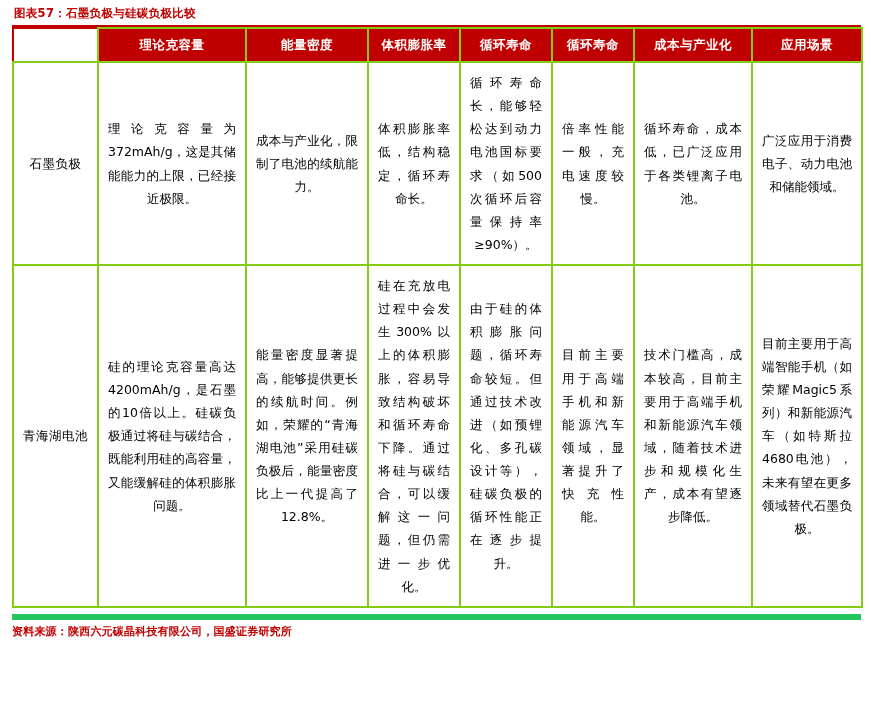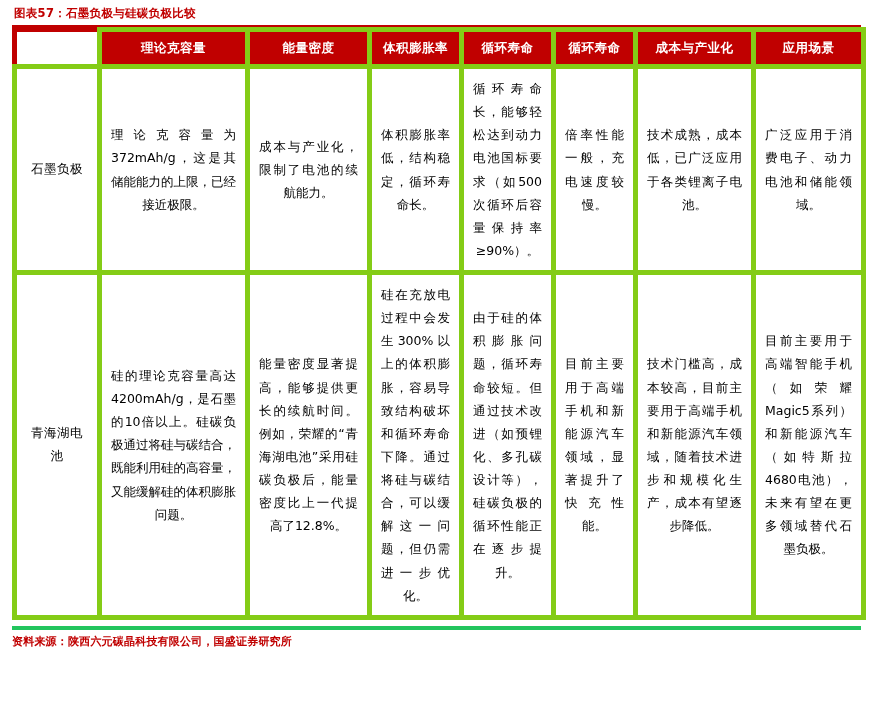--- a/index.html
+++ b/index.html
@@ -32,21 +32,21 @@
   .rule-top {
     border-top: 2px solid #c00000;
     margin-bottom: 0px;
   }
   table.main {
     border-collapse: collapse;
     width: 849px;
     table-layout: fixed;
   }
   table.main th, table.main td {
-    border: 5px solid #84cc16;
+    border: 2px solid #84cc16;
     vertical-align: middle;
     text-align: center;
   }
   table.main thead th {
     background: #c00000;
     color: #ffffff;
     font-weight: bold;
     font-size: 12.5px;
     height: 26px;
     padding: 3px 2px;
@@ -59,25 +59,24 @@
   }
   table.main td {
     font-size: 12.5px;
     line-height: 1.85;
     padding: 8px 9px;
     color: #000000;
   }
   td.rowhead {
     font-size: 12.5px;
     letter-spacing: 0.5px;
-    font-family: Liberation Serif, serif;
   }
   .src {
     margin-top: 6px;
-    border-top: 4px solid #22c55e;
+    border-top: 6px solid #22c55e;
     padding-top: 4px;
     font-size: 11px;
     font-weight: bold;
     color: #c00000;
     letter-spacing: 0.2px;
   }
   .cell-text {
     display: block;
     text-align: justify;
     text-align-last: center;
@@ -126,21 +125,21 @@
         <td>
             <span class="cell-text">体积膨胀率低，结构稳定，循环寿命长。</span>
           </td>
         <td>
             <span class="cell-text">循环寿命长，能够轻松达到动力电池国标要求（如500次循环后容量保持率≥90%）。</span>
           </td>
         <td>
             <span class="cell-text">倍率性能一般，充电速度较慢。</span>
           </td>
         <td>
-            <span class="cell-text">技术成熟，成本低，已广泛应用于各类锂离子电池。</span>
+            <span class="cell-text">循环寿命，成本低，已广泛应用于各类锂离子电池。</span>
           </td>
         <td>
             <span class="cell-text">广泛应用于消费电子、动力电池和储能领域。</span>
           </td>
       </tr>
       <tr>
         <td class="rowhead">青海湖电池</td>
         <td>
             <span class="cell-text">硅的理论克容量高达4200mAh/g，是石墨的10倍以上。硅碳负极通过将硅与碳结合，既能利用硅的高容量，又能缓解硅的体积膨胀问题。</span>
           </td>

